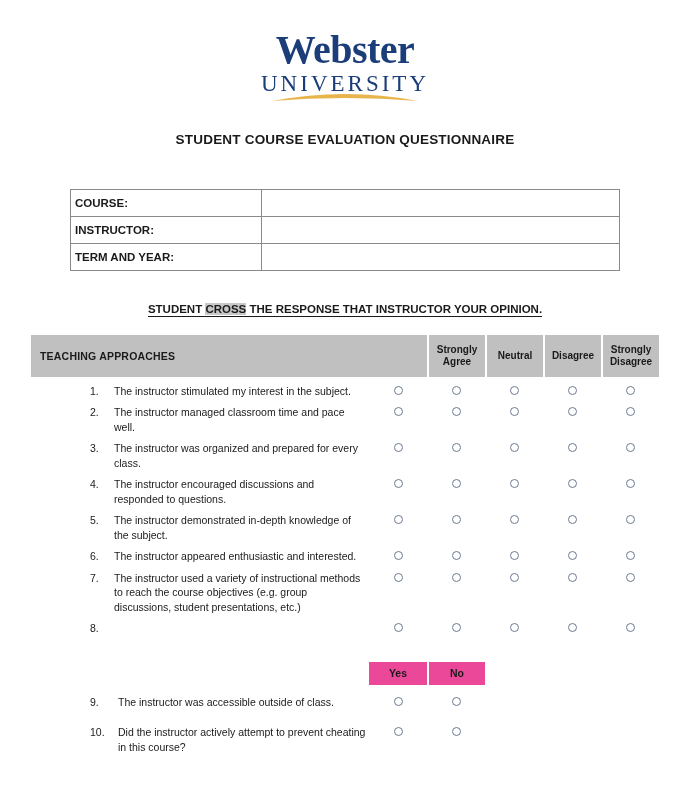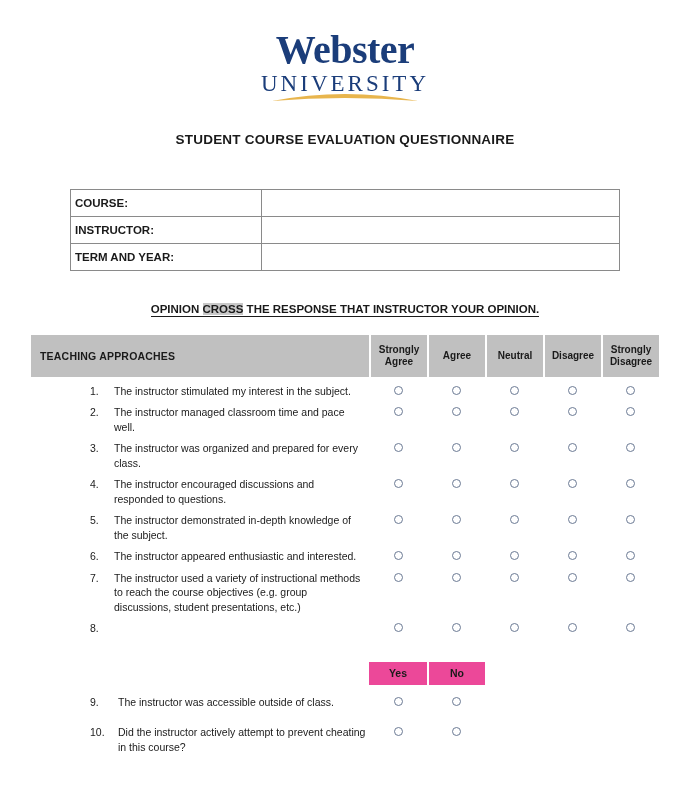--- a/index.html
+++ b/index.html
@@ -216,29 +216,28 @@
       <td class="value-cell"></td>
     </tr>
     <tr>
       <td class="label-cell">TERM AND YEAR:</td>
       <td class="value-cell"></td>
     </tr>
   </tbody>
 </table>
 
 <div class="instruction">
-  <span class="ins-inner"><span>OPINION </span><span class="hl">CROSS</span><span> THE RESPONSE THAT INSTRUCTOR YOUR OPINION.</span></span>
+  <span class="ins-inner"><span>STUDENT </span><span class="hl">CROSS</span><span> THE RESPONSE THAT INSTRUCTOR YOUR OPINION.</span></span>
 </div>
 
 <div class="scale-wrap">
 
   <div class="scale-header">
     <div class="sh-title">TEACHING APPROACHES</div>
     <div class="sh-col">Strongly Agree</div>
-    <div class="sh-col">Agree</div>
     <div class="sh-col">Neutral</div>
     <div class="sh-col">Disagree</div>
     <div class="sh-col">Strongly Disagree</div>
   </div>
 
   <div class="q-row">
     <div class="q-text-cell">
       <div class="q-num">1.</div>
       <div class="q-text">The instructor stimulated my interest in the subject.</div>
     </div>

